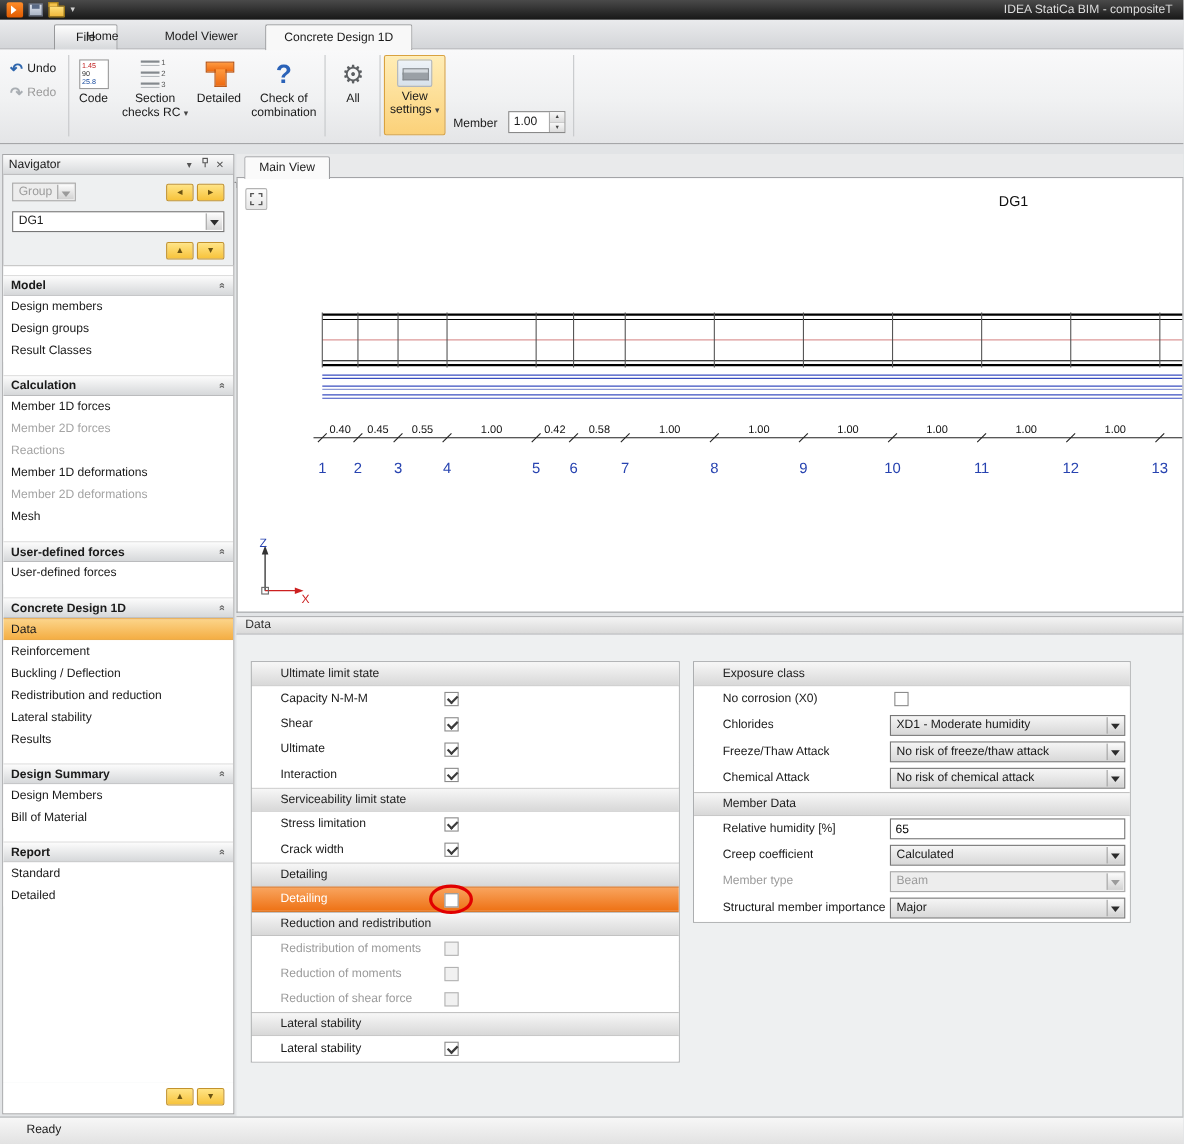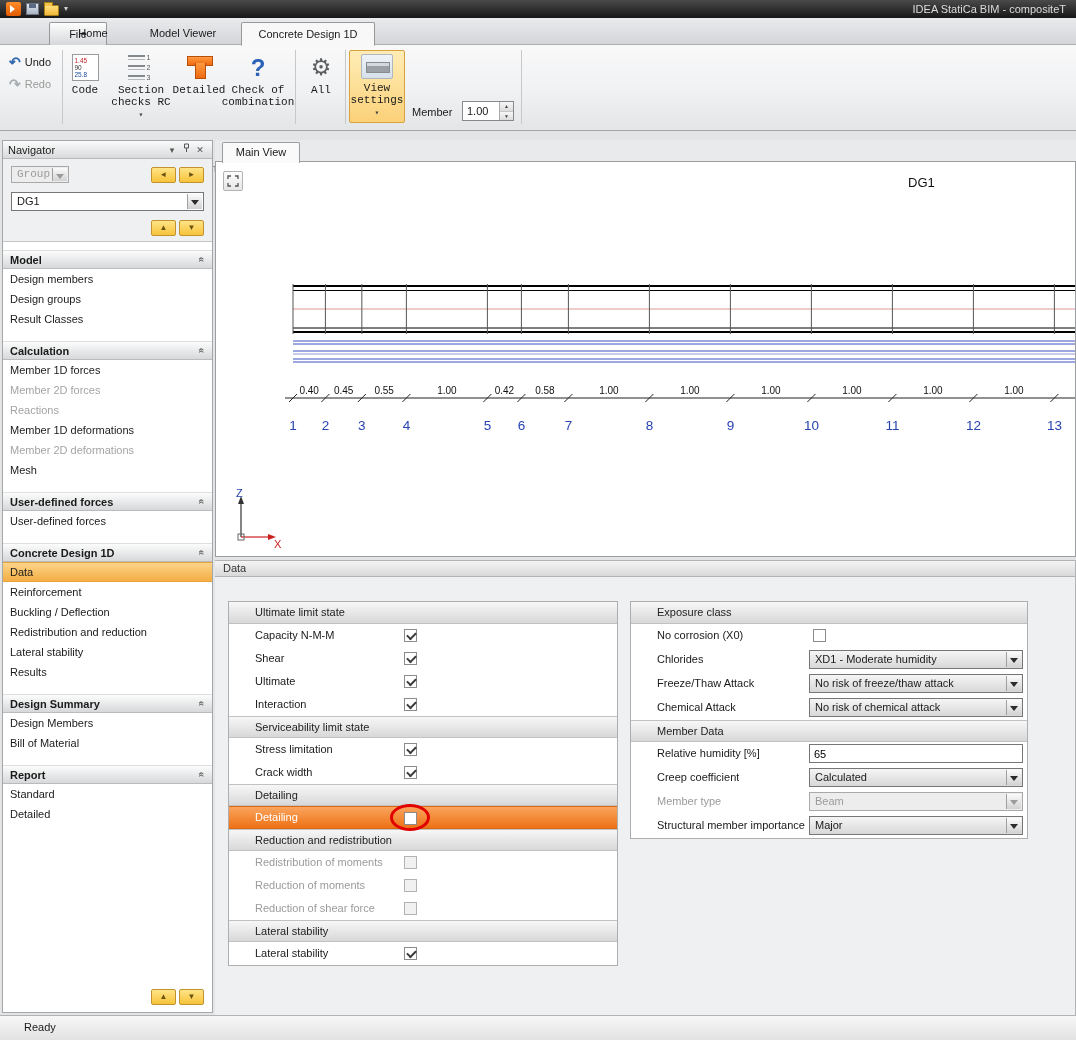--- a/index.html
+++ b/index.html
@@ -29,21 +29,21 @@
 
   
   .ribbon { position:absolute; left:0; top:45px; width:1076px; height:86px;
     background:linear-gradient(#f9f9fa 0%,#f0f1f2 55%,#e4e5e7 100%); border-bottom:1px solid #a5a6a8; }
   .vsep { position:absolute; top:5px; height:74px; width:1px; background:#c6c8ca; }
   .rb-small { position:absolute; display:flex; align-items:center; gap:4px; padding:2px 3px; font-size:11px; }
   .undo-glyph { color:#2f66ad; font-size:14px; font-weight:bold; line-height:12px; }
   .redo-glyph { color:#a8adb2; font-size:14px; font-weight:bold; line-height:12px; }
   .rb-small.disabled { color:#9b9b9b; }
   .rb-big { position:absolute; top:5px; height:73px; display:flex; flex-direction:column; align-items:center; padding-top:3px; text-align:center; border:1px solid transparent; border-radius:2px; }
-  .rb-big .lbl { font-size:11px; line-height:12px; margin-top:3px; color:#1a1a1a;font-family:Liberation Mono, monospace; }
+  .rb-big .lbl { font-size:11px; line-height:12px; margin-top:3px; color:#1a1a1a; }
   .rb-big.hl { background:linear-gradient(#ffedb6,#fbd179); border:1px solid #d9a23f; }
   .code-glyph { width:27px; height:27px; background:#fff; border:1px solid #9a9a9a; display:flex; flex-direction:column; justify-content:center; padding-left:2px; text-align:left; }
   .code-glyph span { font-size:6.5px; line-height:7px; }
   .code-l1 { color:#c22525; } .code-l2 { color:#333; } .code-l3 { color:#1d4fa0; }
   .sc-glyph { width:27px; height:27px; display:flex; flex-direction:column; justify-content:center; gap:3px; }
   .sc-row { display:flex; align-items:center; gap:2px; }
   .sc-lines { width:17px; height:5px; border-top:2px solid #84898e; border-bottom:1px solid #b4b8bc; }
   .sc-num { font-size:7px; color:#555; line-height:7px; }
   .t-glyph { width:27px; height:27px; position:relative; }
   .t-glyph::before { content:''; position:absolute; left:1px; top:2px; width:24px; height:8px; background:linear-gradient(#ff9a40,#ee6a10); border:1px solid #b84e08; }
@@ -62,21 +62,21 @@
   .spin-up { border-bottom:1px solid #c6c6c6; }
   .grp-label { position:absolute; top:117px; font-size:10.5px; color:#6e6f71; text-align:center; }
   .g1 { left:64px; width:228px; } .g2 { left:296px; width:48px; } .g3 { left:346px; width:176px; }
 
   
   .navigator { position:absolute; left:2px; top:140px; width:211px; height:873px; background:#eef0f1; border:1px solid #a5a6a8; display:flex; flex-direction:column; }
   .nav-header { height:18px; background:linear-gradient(#fbfbfb,#d8dadc); border-bottom:1px solid #b8b9bb; display:flex; align-items:center; padding:0 5px; }
   .nav-header .spacer { flex:1; }
   .nav-hicon { width:14px; text-align:center; color:#555; font-size:9px; line-height:16px; }
   .nav-toolbar { padding:7px 8px 5px; }
-  .nav-r1 { display:flex; align-items:center; gap:3px; margin-bottom:9px;font-family:Liberation Mono, monospace; }
+  .nav-r1 { display:flex; align-items:center; gap:3px; margin-bottom:9px; }
   .nav-r1 .spacer, .nav-r3 .spacer { flex:1; }
   .nav-r3 { display:flex; gap:3px; margin-top:9px; }
   .ybtn { width:25px; height:16px; background:linear-gradient(#ffe486,#f7c33b); border:1px solid #c2922c; border-radius:2px; color:#6b5312; font-size:8px; line-height:14px; text-align:center; }
   .combo { position:relative; border:1px solid #767676; background:linear-gradient(#f5f5f5,#d8d8d8); height:19px; line-height:17px; font-size:11px; padding:0 18px 0 5px; white-space:nowrap; overflow:hidden; }
   .combo .arrow { position:absolute; right:1px; top:1px; bottom:1px; width:15px; background:linear-gradient(#fbfbfb,#d2d2d2); border-left:1px solid #a0a0a0; }
   .combo .arrow::after { content:''; position:absolute; left:3px; top:6px; border:4px solid transparent; border-top:5px solid #2b2b2b; }
   .combo.white { background:#fff; }
   .combo.disabled { background:#ededed; color:#9b9b9b; border-color:#a9a9a9; }
   .combo.disabled .arrow::after { border-top-color:#9b9b9b; }
   .group-combo { width:58px; height:17px; line-height:15px; }

